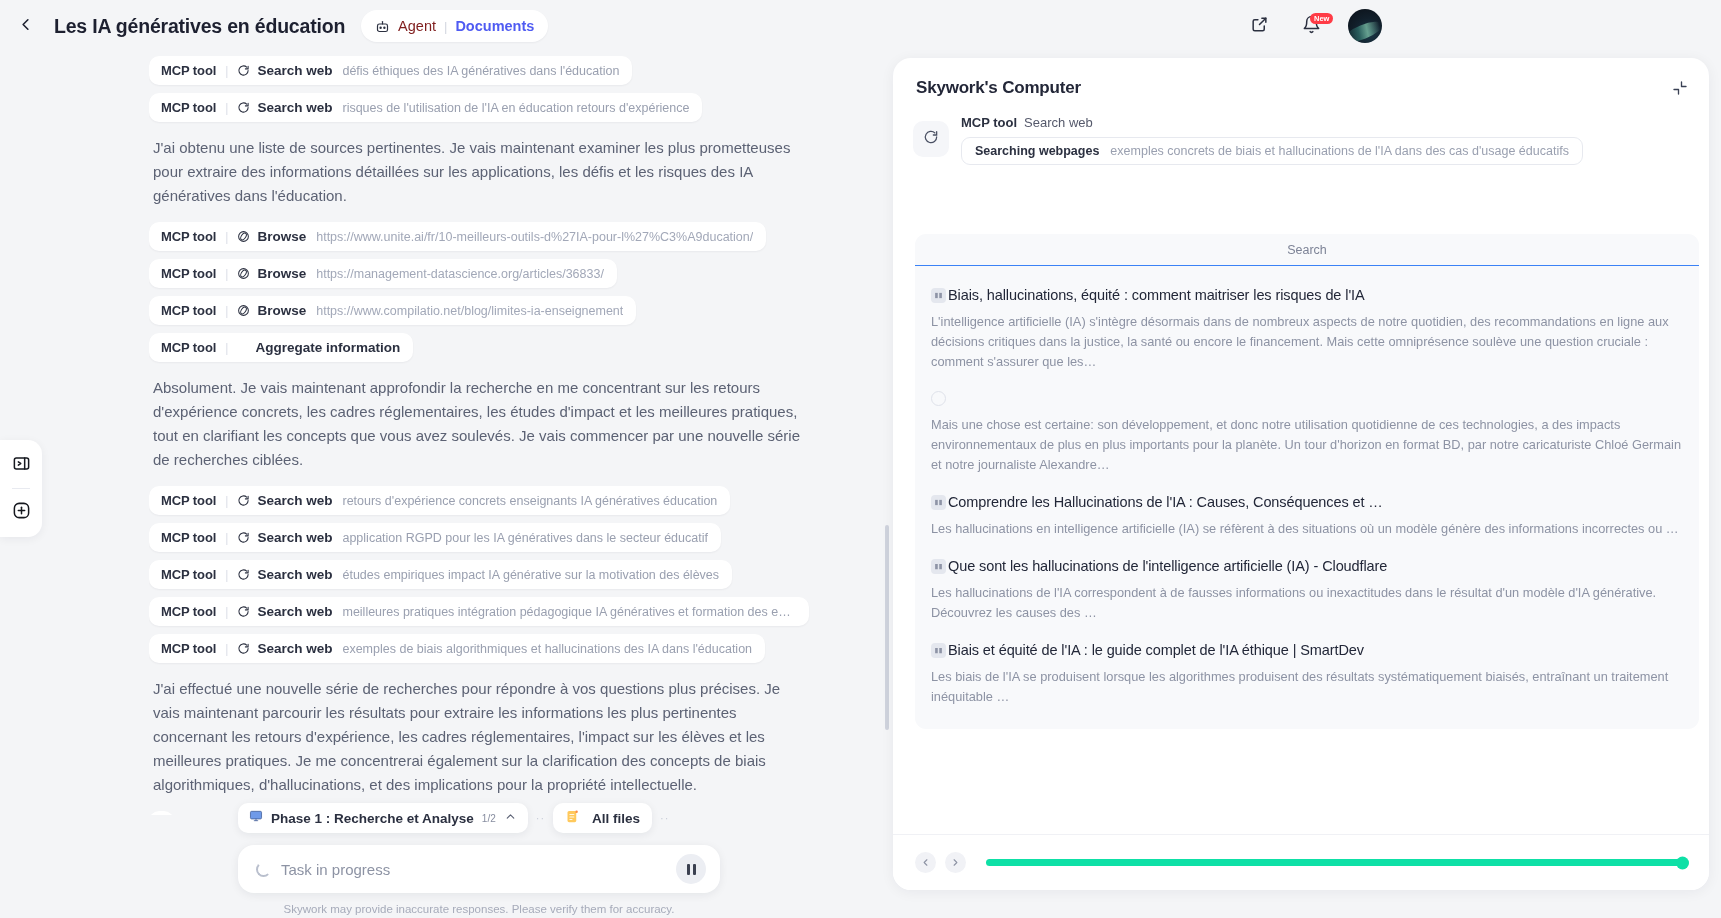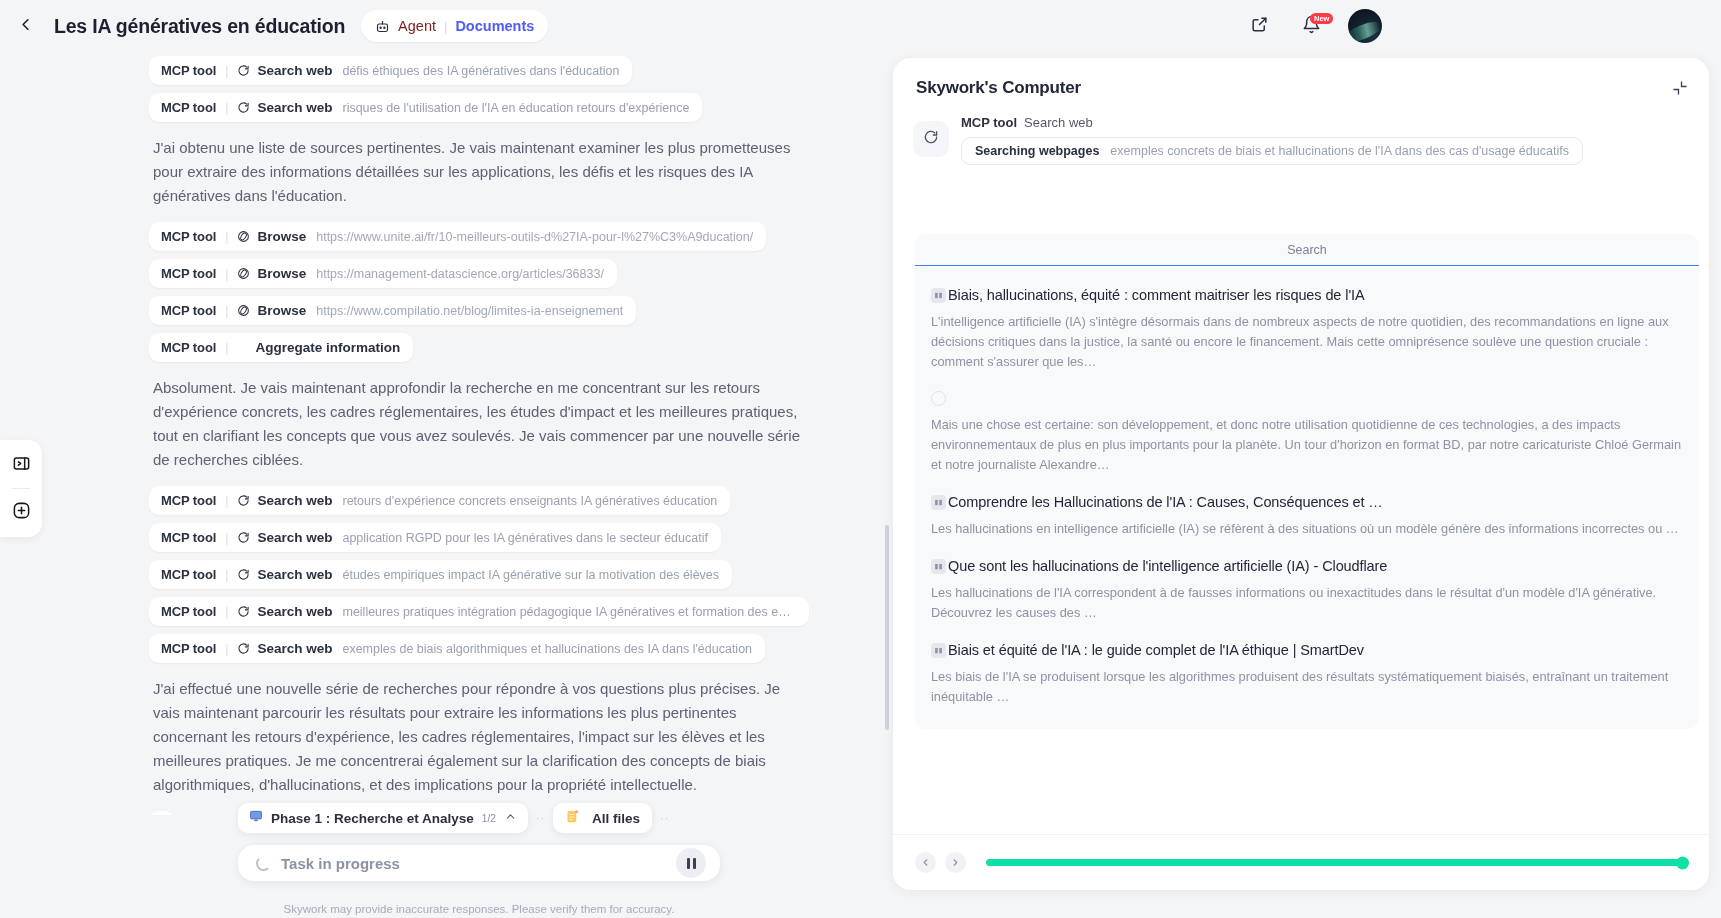--- a/index.html
+++ b/index.html
@@ -121,24 +121,24 @@
   .dots { color: #c9cdd8; font-size: 11px; letter-spacing: 1px; }
   .files-pill {
     background: #fff; height: 30px; border-radius: 10px;
     display: flex; align-items: center; padding: 0 12px; gap: 12px;
     box-shadow: 0 2px 8px rgba(20,25,45,.07); cursor: pointer;
   }
   .files-text { font-size: 13.5px; font-weight: 700; color: #2b3040; }
 
   
   .composer {
-    position: absolute; left: 238px; top: 845px; width: 482px; height: 36px;
+    position: absolute; left: 238px; top: 845px; width: 482px; height: 48px;
     background: #fff; border-radius: 16px;
     box-shadow: 0 2px 10px rgba(20,25,45,.07);
-    display: flex; align-items: center; padding: 0 14px 0 18px; z-index: 5; font-weight: bold;
+    display: flex; align-items: center; padding: 0 14px 0 18px; z-index: 5;
   }
   .spinner-ring {
     width: 15px; height: 15px; border-radius: 50%;
     border: 2px solid #b9bfcd; border-right-color: transparent; border-top-color: transparent;
     margin-right: 10px; flex: none;
   }
   .composer-text { font-size: 15px; color: #8d93a4; flex: 1; }
   .pause-btn {
     width: 30px; height: 30px; border-radius: 50%; background: #eceef3;
     display: flex; align-items: center; justify-content: center; gap: 3px; cursor: pointer; flex: none;

